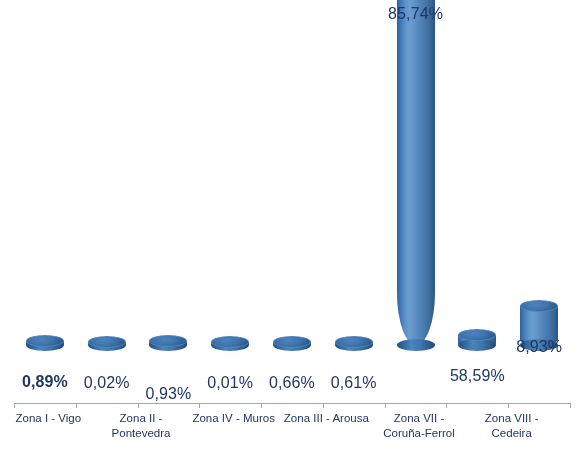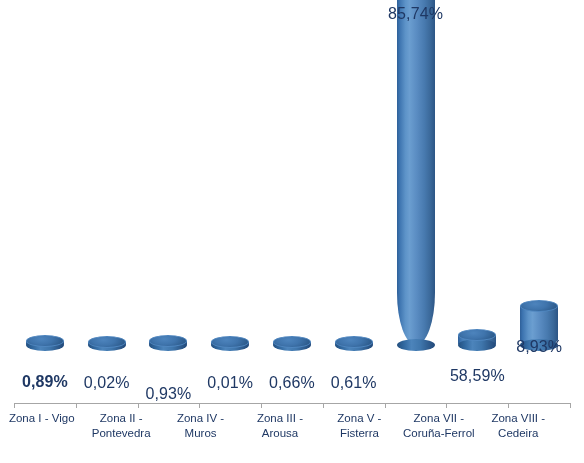--- a/index.html
+++ b/index.html
@@ -227,21 +227,20 @@
     </div>
 
   <div id="category-axis"></div>
 
   <div id="category-labels">
 
   <div class="cat-label">Zona I - Vigo</div>
       <div class="cat-label">Zona II - Pontevedra</div>
       <div class="cat-label">Zona IV - Muros</div>
       <div class="cat-label">Zona III - Arousa</div>
-      <div class="cat-label">Zona V - Fisterra</div>
       <div class="cat-label">Zona VII - Coruña-Ferrol</div>
       <div class="cat-label">Zona VIII - Cedeira</div>
     </div>
 
 <div class="axis-tick" style="left: 14px;"></div>
     <div class="axis-tick" style="left: 75.7778px;"></div>
     <div class="axis-tick" style="left: 137.556px;"></div>
     <div class="axis-tick" style="left: 199.333px;"></div>
     <div class="axis-tick" style="left: 261.111px;"></div>
     <div class="axis-tick" style="left: 322.889px;"></div>

